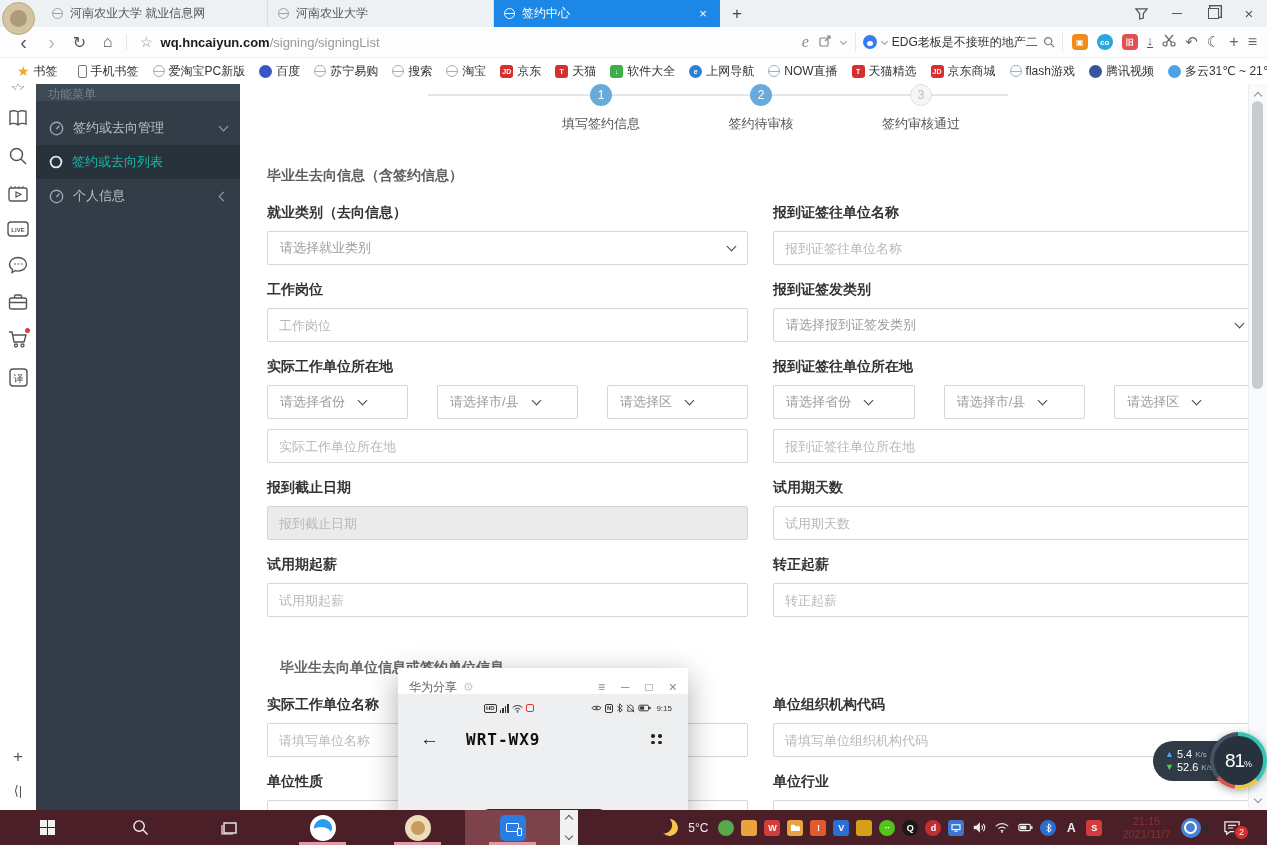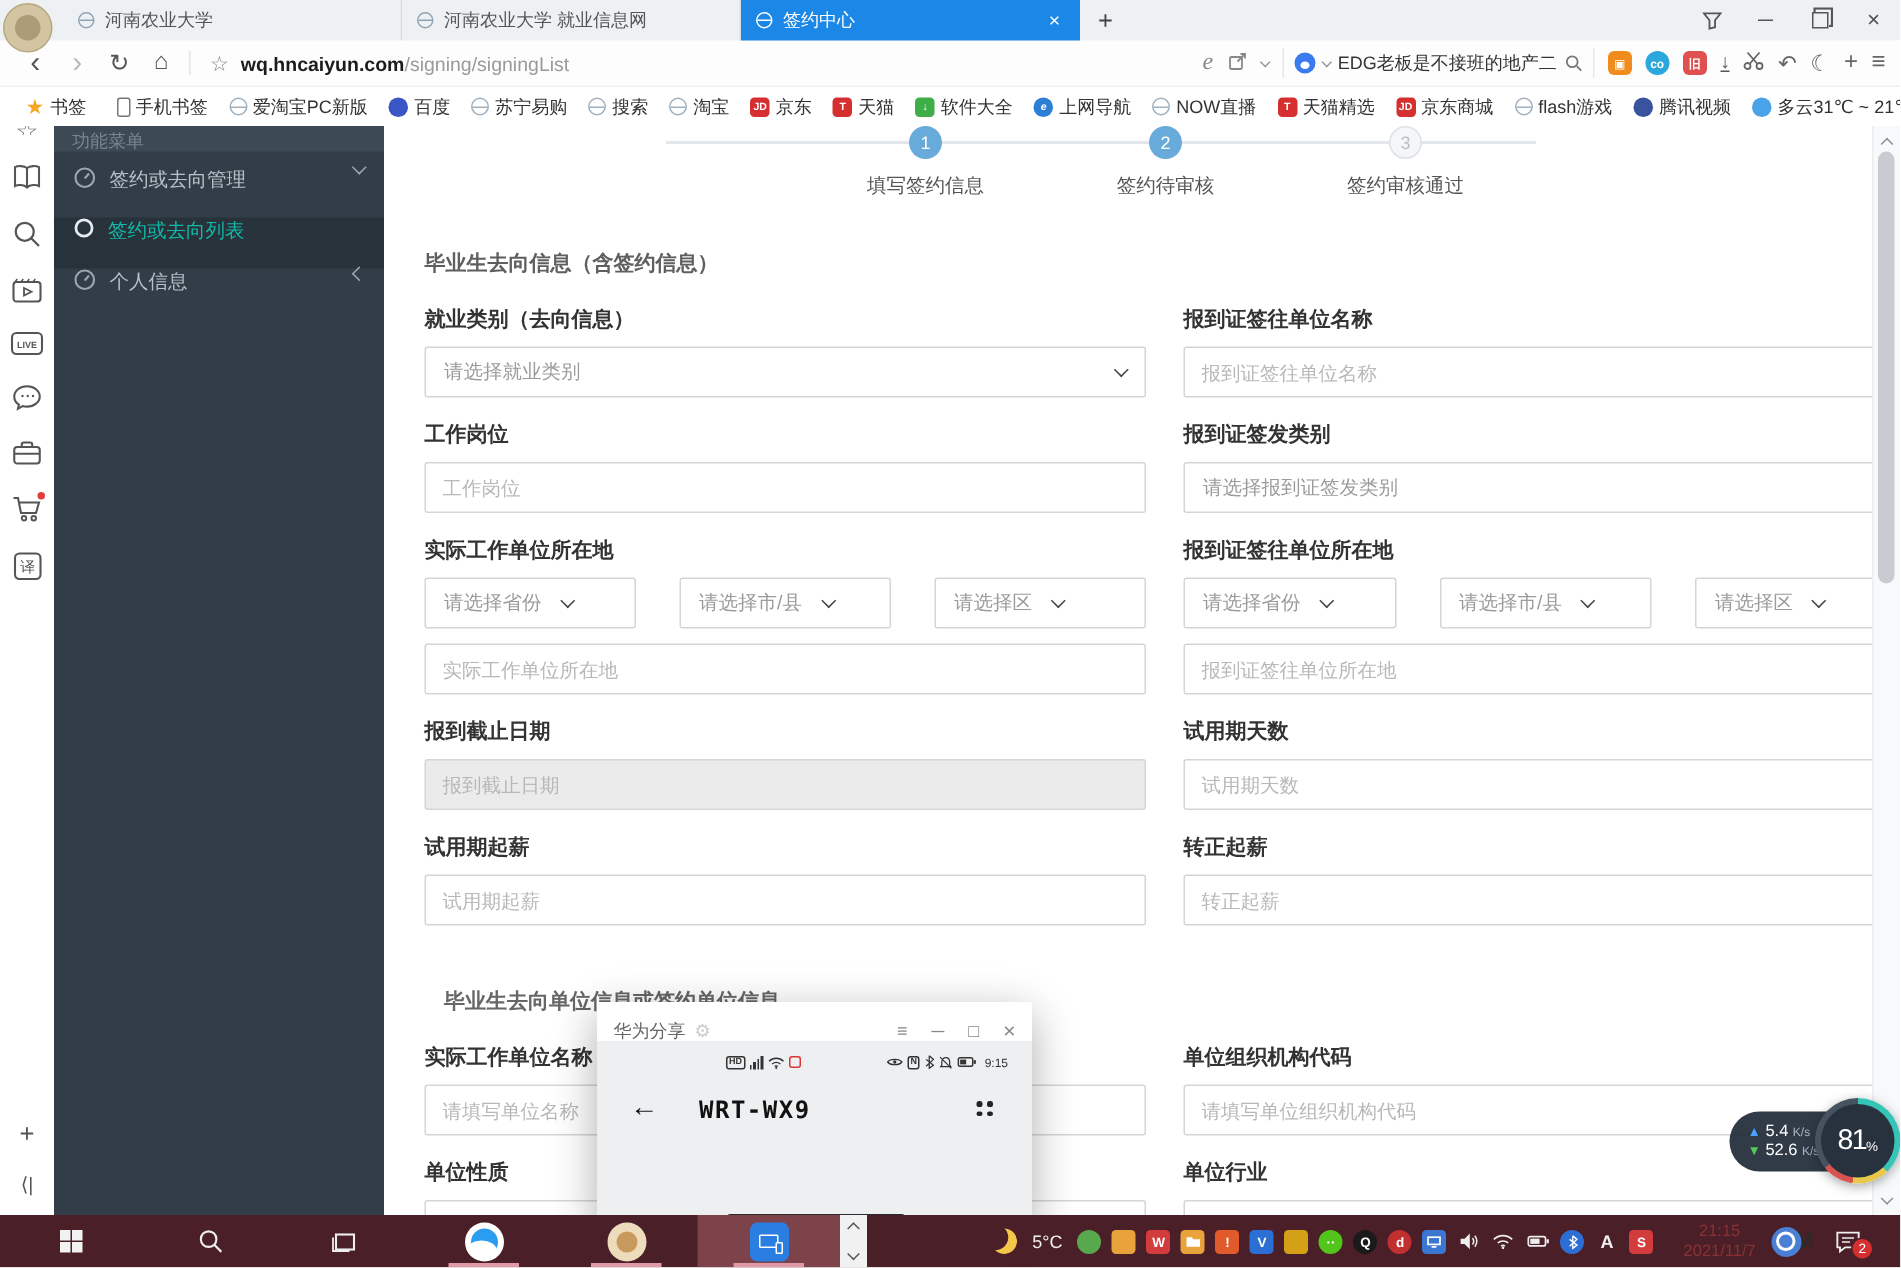--- a/index.html
+++ b/index.html
@@ -53,23 +53,23 @@
 .phone-ic{width:9px;height:13px;border:1.3px solid #777;border-radius:2px}
 
 
 .content{position:absolute;top:84px;left:0;right:0;bottom:35px;display:flex;overflow:hidden}
 .rail{width:36px;background:#fff;display:flex;flex-direction:column;align-items:center;padding:2px 0 12px;position:relative;flex:0 0 auto}
 .rail .ric{margin-top:19px;color:#555}
 .rail .half-star{margin-top:-8px;color:#666;font-size:17px;height:12px;overflow:hidden}
 .rail .rbottom{margin-top:auto;display:flex;flex-direction:column;align-items:center;gap:16px;color:#555;font-size:17px}
 .rail svg{display:block}
 
-.sidebar{width:220px;background:#323d47;color:#b6c1ca;font-size:13px;flex:0 0 auto}
+.sidebar{width:204px;background:#323d47;color:#b6c1ca;font-size:13px;flex:0 0 auto}
 .sb-header{height:17px;background:#3d4a56;color:#77858f;font-size:12px;padding-left:12px;line-height:21px;overflow:hidden}
-.sb-item{height:34px;display:flex;align-items:flex-start;padding:0 13px;gap:9px}
+.sb-item{height:34px;display:flex;align-items:center;padding:0 13px;gap:9px}
 .sb-item.first{margin-top:10px}
 .sb-item.active{background:#28323b;color:#14b8a6}
 .sb-ic{flex:0 0 auto;display:flex}
 .chev-d{width:7px;height:7px;border-right:1.6px solid #9aa7b1;border-bottom:1.6px solid #9aa7b1;transform:rotate(45deg);margin-left:auto;margin-top:-3px}
 .chev-l{width:7px;height:7px;border-left:1.6px solid #9aa7b1;border-bottom:1.6px solid #9aa7b1;transform:rotate(45deg);margin-left:auto}
 
 .main{flex:1;background:#fff;padding:0 0 0 27px;position:relative;overflow:hidden}
 .steps{display:flex;position:relative;margin-left:254px;width:480px;height:50px}
 .steps-line{position:absolute;top:10px;left:-93px;width:580px;height:2px;background:#e3e7eb}
 .step{width:160px;text-align:center;position:relative;z-index:1}
@@ -168,25 +168,25 @@
 </style>
 </head>
 <body>
 
 <div id="screen">
 
   <div class="tabbar">
     <div class="browser-avatar"></div>
     <div class="tab">
       <span class="fav"></span>
-      <span>河南农业大学</span>
+      <span>河南农业大学 就业信息网</span>
     </div>
     <div class="tab">
       <span class="fav"></span>
-      <span>河南农业大学 就业信息网</span>
+      <span>河南农业大学</span>
     </div>
     <div class="tab active">
       <span class="fav"></span>
       <span>签约中心</span>
       <span class="tclose">×</span>
     </div>
     <div class="newtab">+</div>
     <div class="win-ctrl">
       <span class="wc">
         <svg width="13" height="13" viewBox="0 0 14 14">

